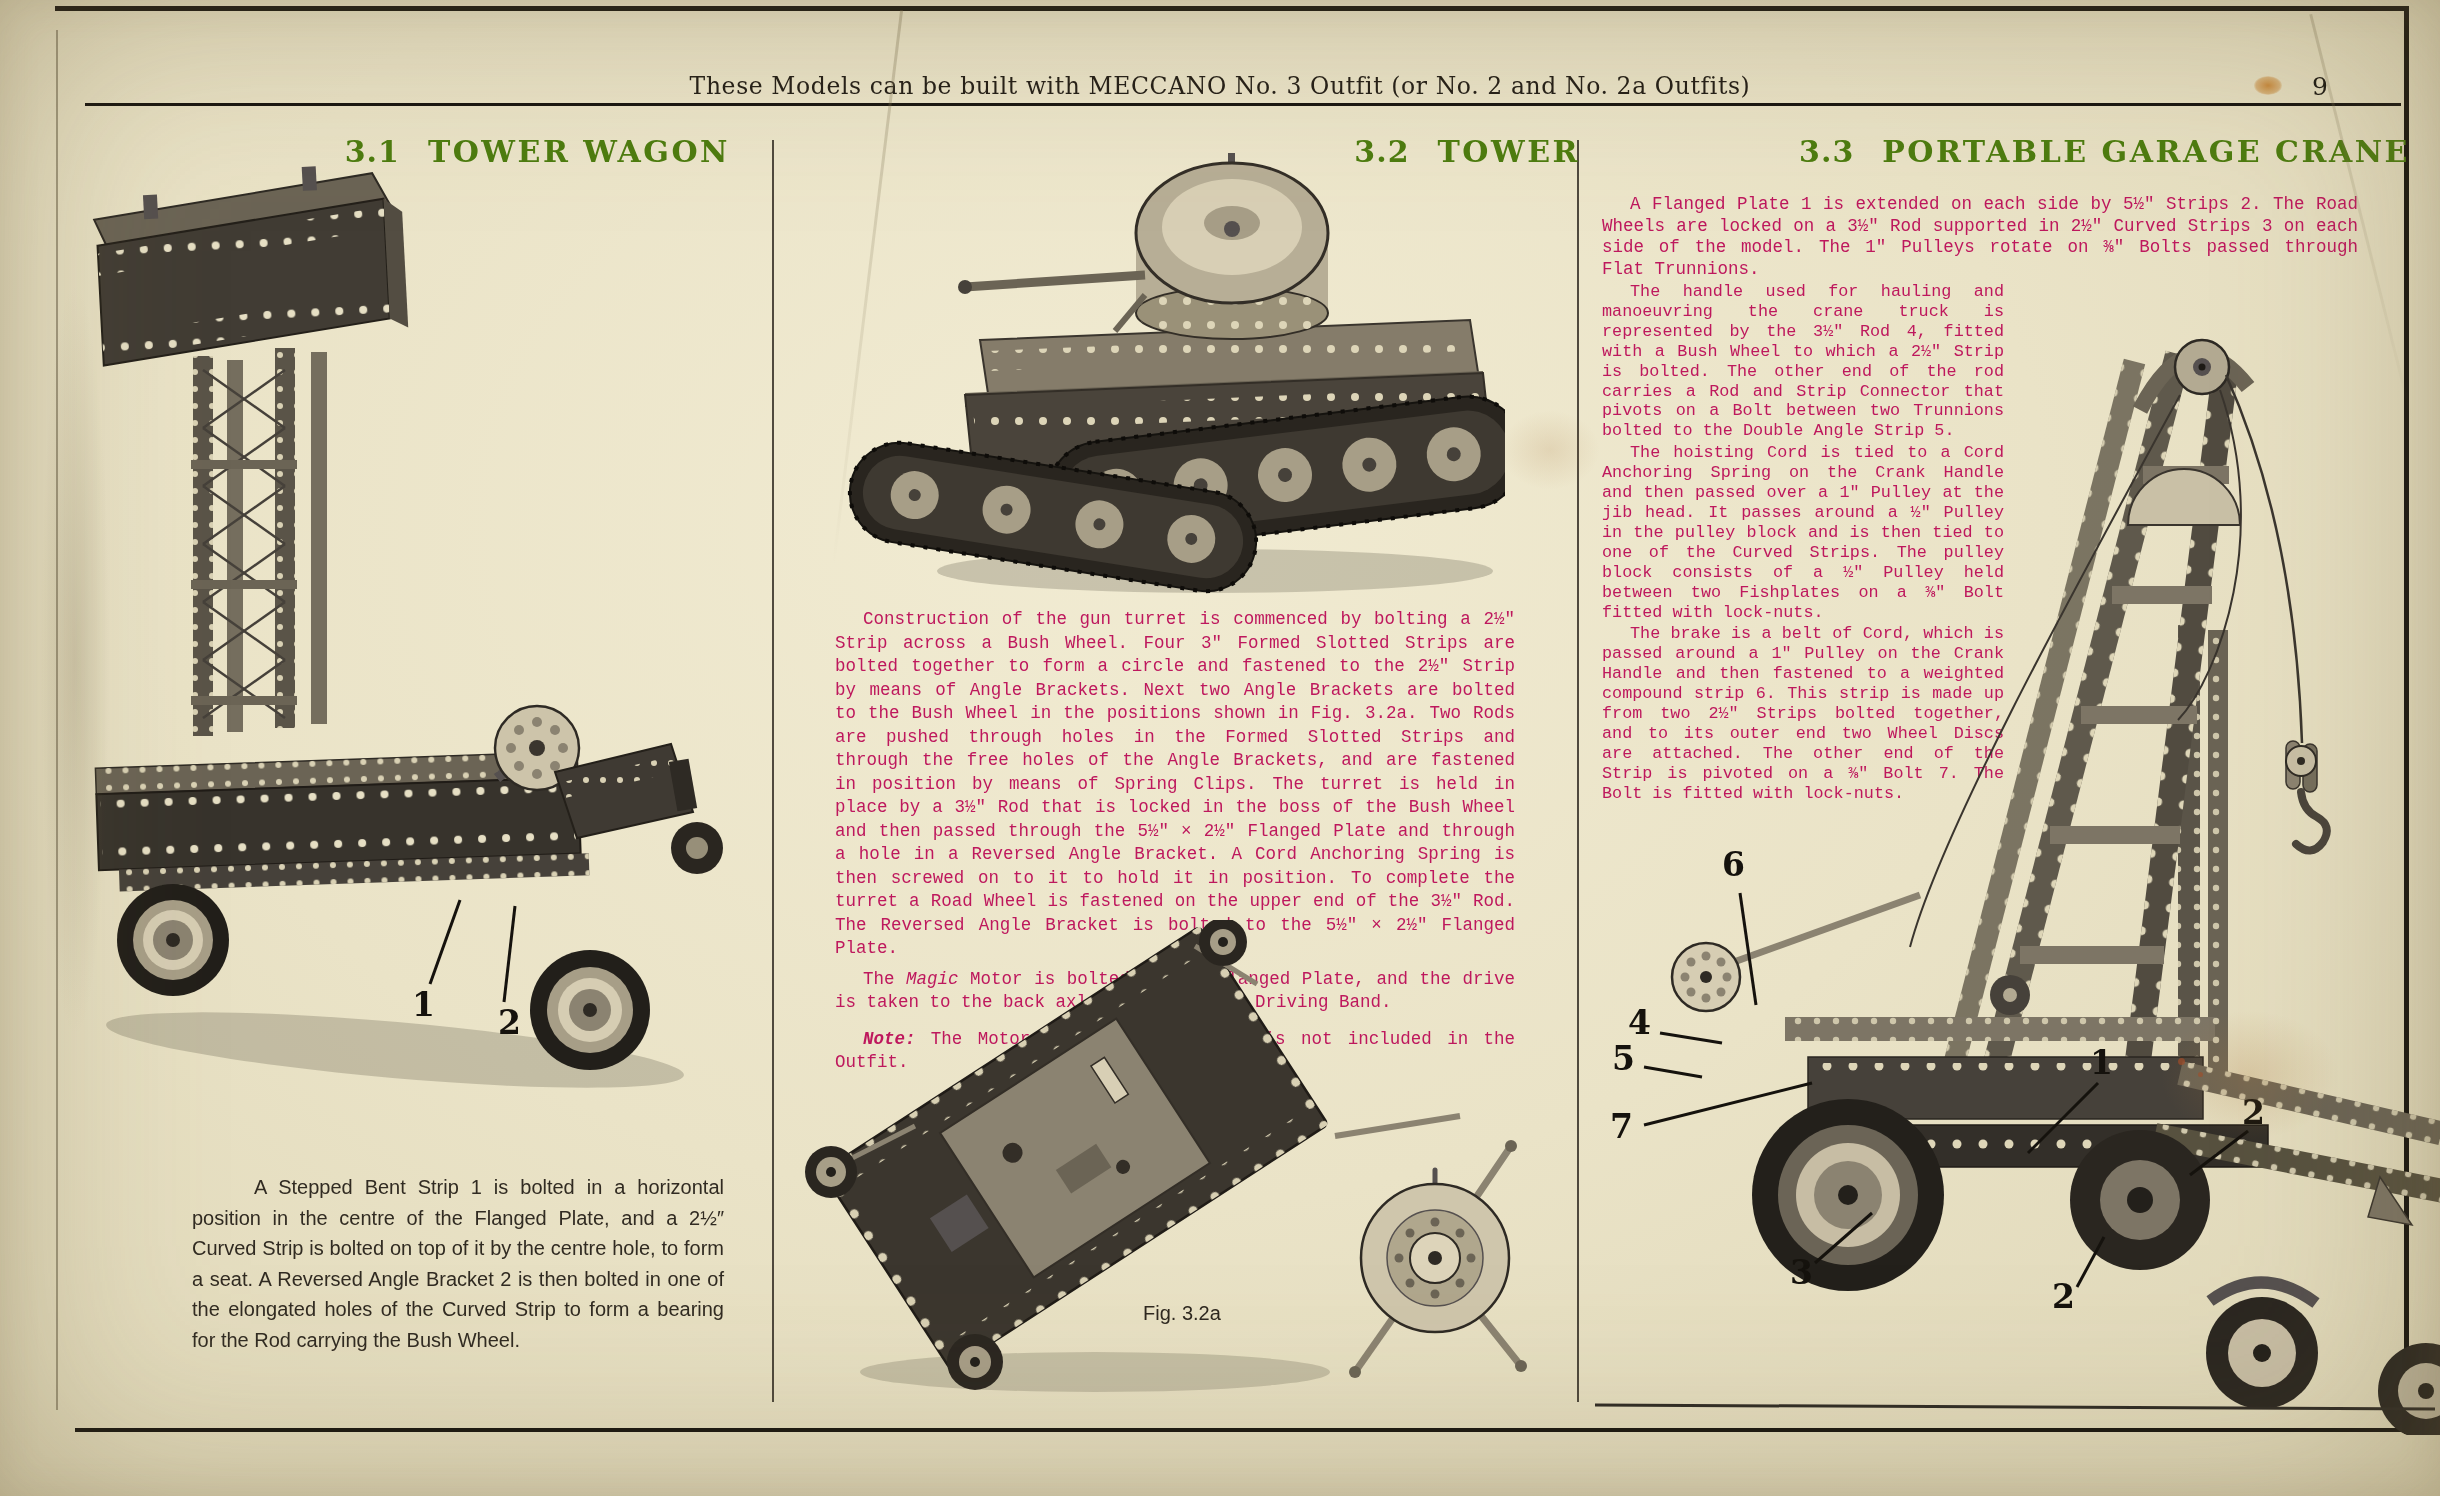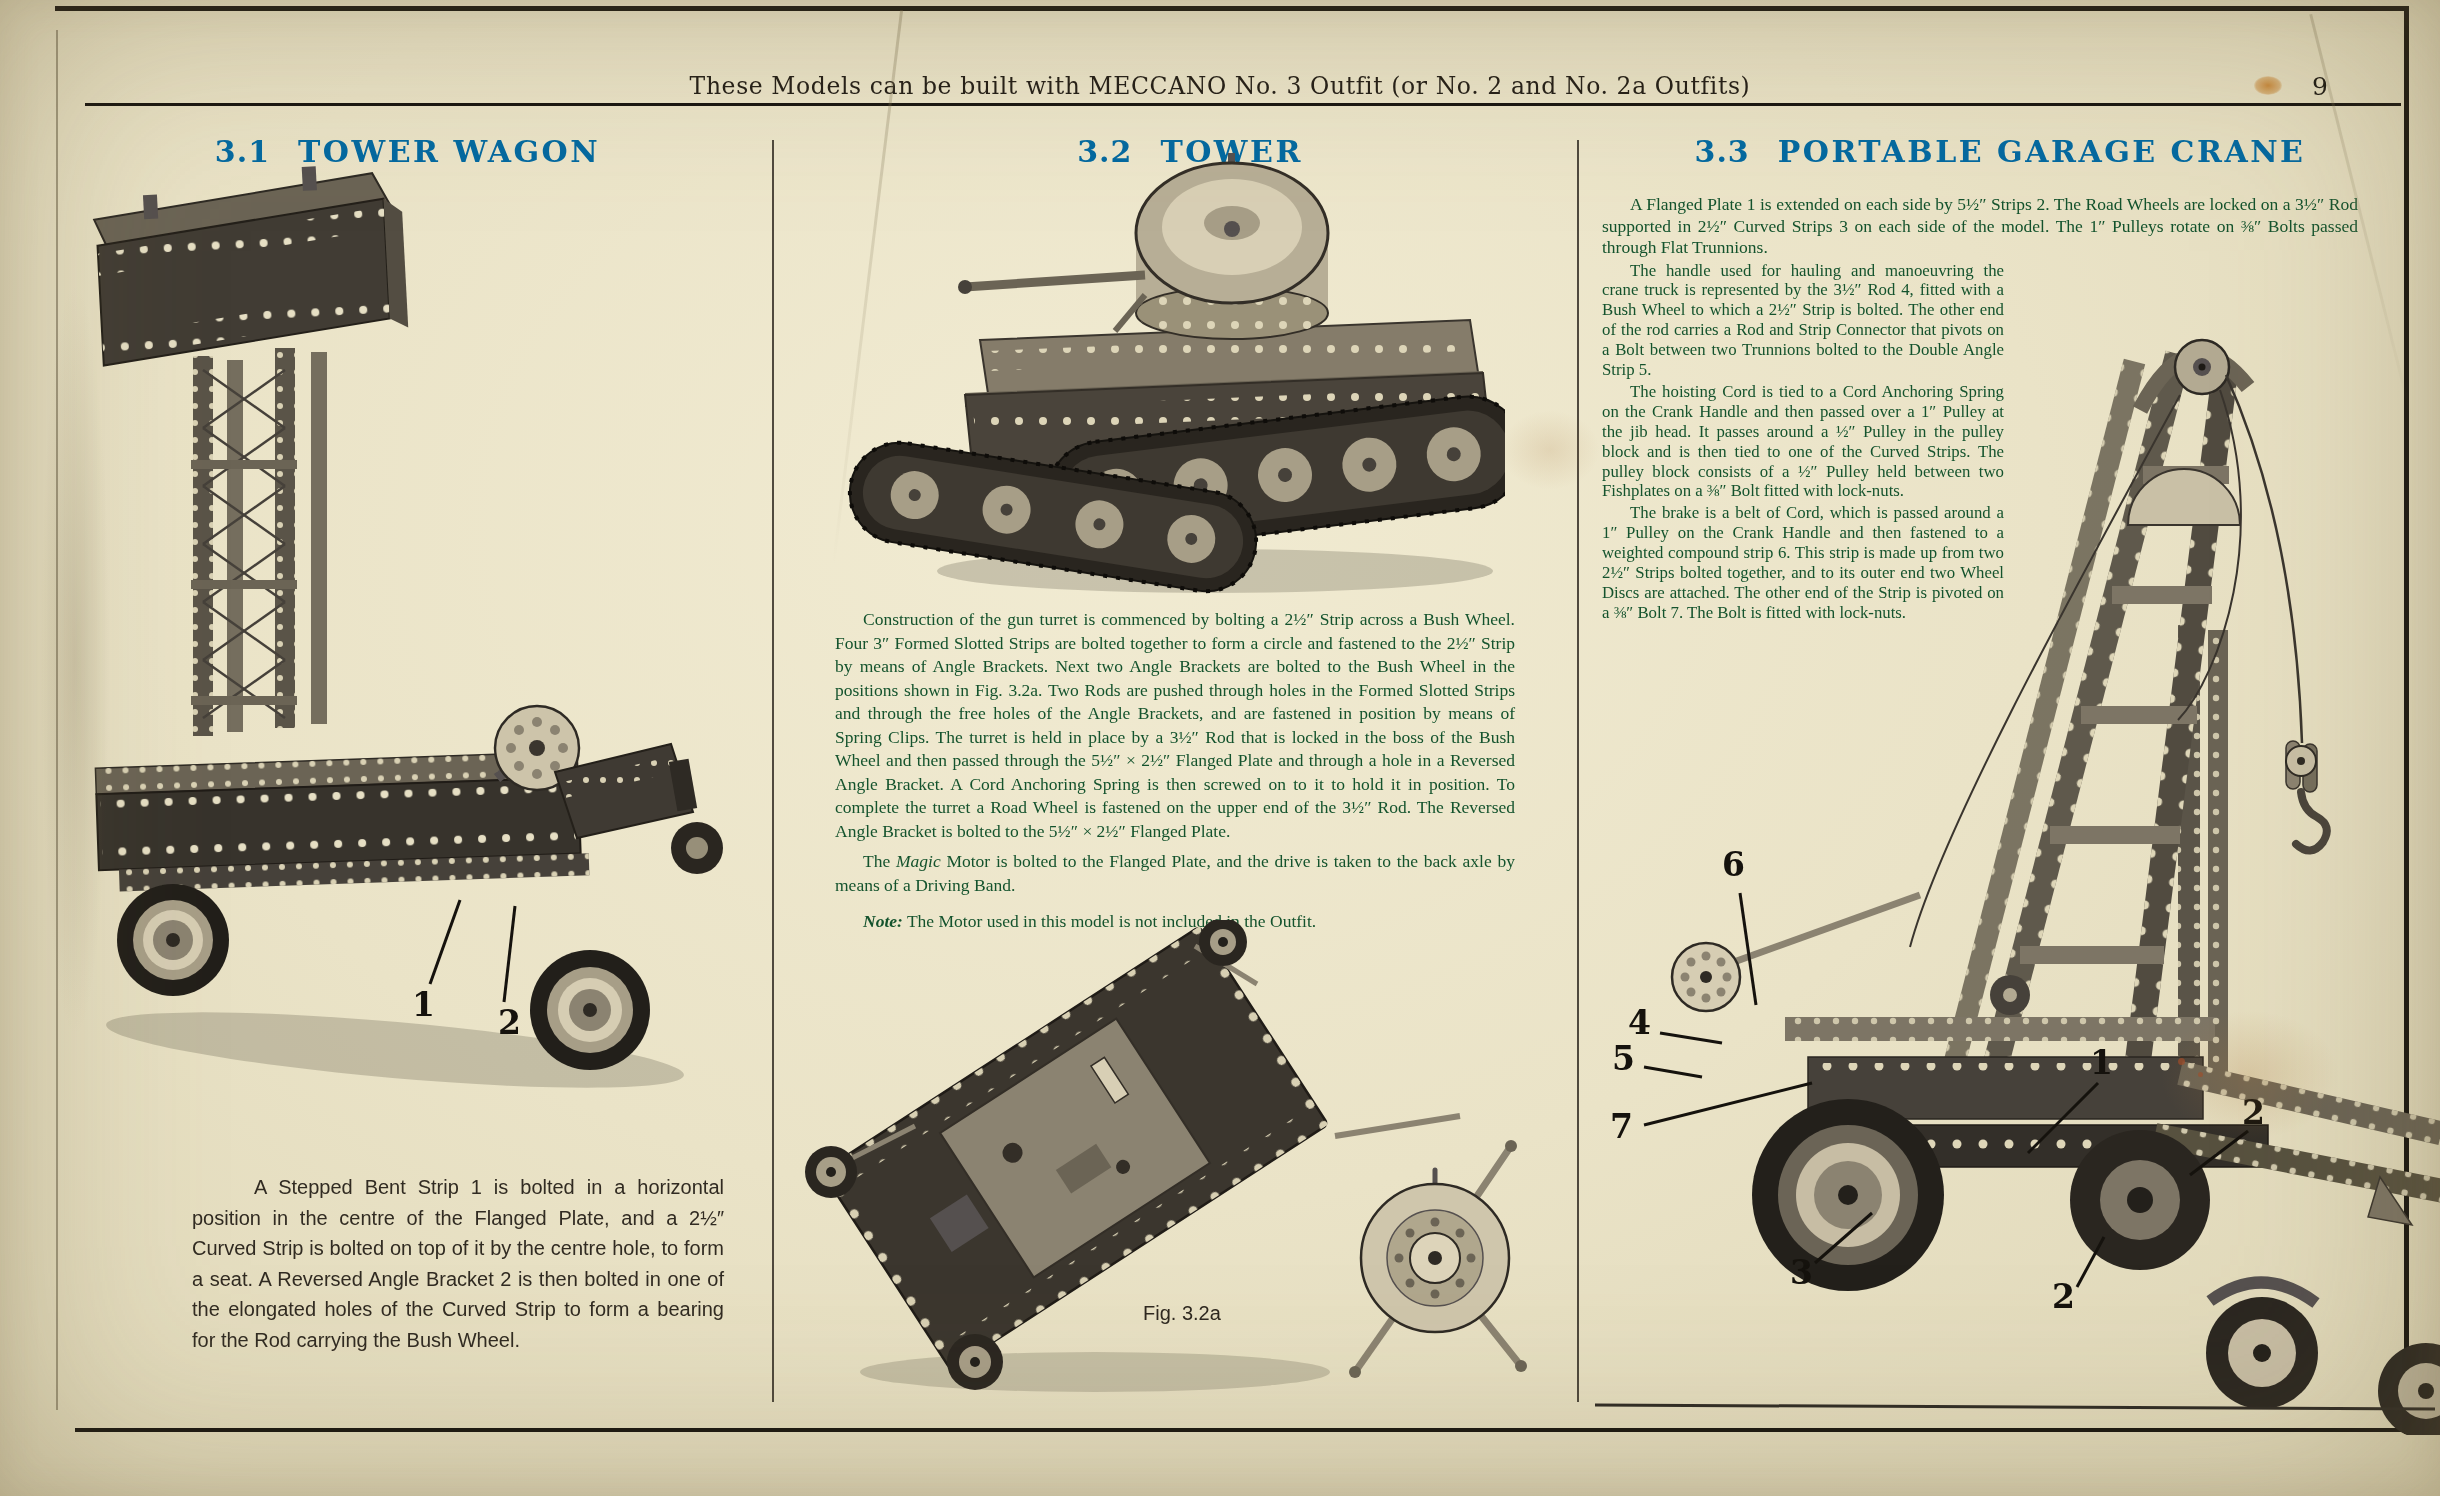--- a/index.html
+++ b/index.html
@@ -7,23 +7,23 @@
     width:2440px;height:1496px;position:relative;overflow:hidden;
     background:
       radial-gradient(ellipse at 45% 35%, #f1ebd2 0%, #eae3c7 50%, #ded6b6 100%);
     font-family:"DejaVu Serif", serif;
     color:#26211a;
   }
   .abs{position:absolute;}
   .ink{background:#17140f;}
   .hdr-text{top:72px;left:0;width:2440px;text-align:center;font-size:23.5px;letter-spacing:.6px;color:#221d16;}
   .pg-num{top:72px;left:2290px;width:60px;text-align:center;font-size:25px;color:#1c1812;}
-  .sec-title{font-weight:bold;font-size:30px;letter-spacing:2.5px;text-align:center;color:#0369a1;white-space:nowrap;}
+  .sec-title{font-weight:bold;font-size:30px;letter-spacing:2.5px;text-align:right;color:#4d7c0f;white-space:nowrap;}
   .sec-title .num{letter-spacing:1px;margin-right:28px;}
-  .body-txt{font-family:Liberation Serif, serif;text-align:justify;color:#14532d;}
+  .body-txt{font-family:Liberation Mono, monospace;text-align:justify;color:#be185d;}
   .body-txt p{margin:0;text-indent:28px;}
   .tank-txt{font-size:17.5px;line-height:23.5px;}
   .tank-txt p + p{margin-top:7px;}
   .crane-wide p{font-size:17.5px;line-height:21.5px;}
   .crane-narrow{width:402px;}
   .crane-narrow p{font-size:16.8px;line-height:19.9px;margin-top:2px;}
   .tw-caption{font-size:20px;line-height:30.5px;text-align:justify;text-indent:62px;font-family:"Liberation Sans", sans-serif;color:#312b22;}
   .fig-num{font-weight:bold;font-size:33px;font-family:"DejaVu Serif", serif;color:#15120d;line-height:1;}
   .fig-cap{font-family:Liberation Sans, sans-serif;font-size:20px;color:#2e2820;}
   .divider{width:2px;background:rgba(40,34,26,.8);}

